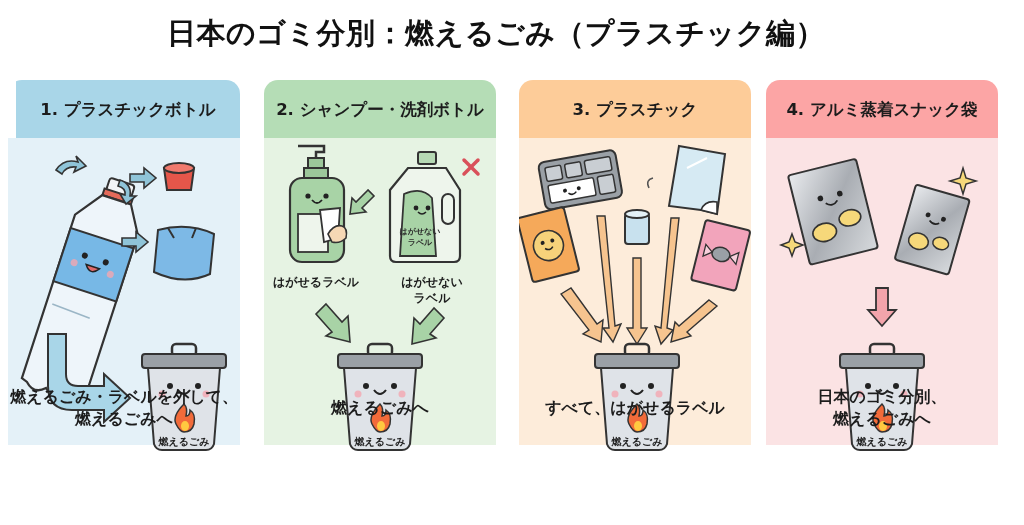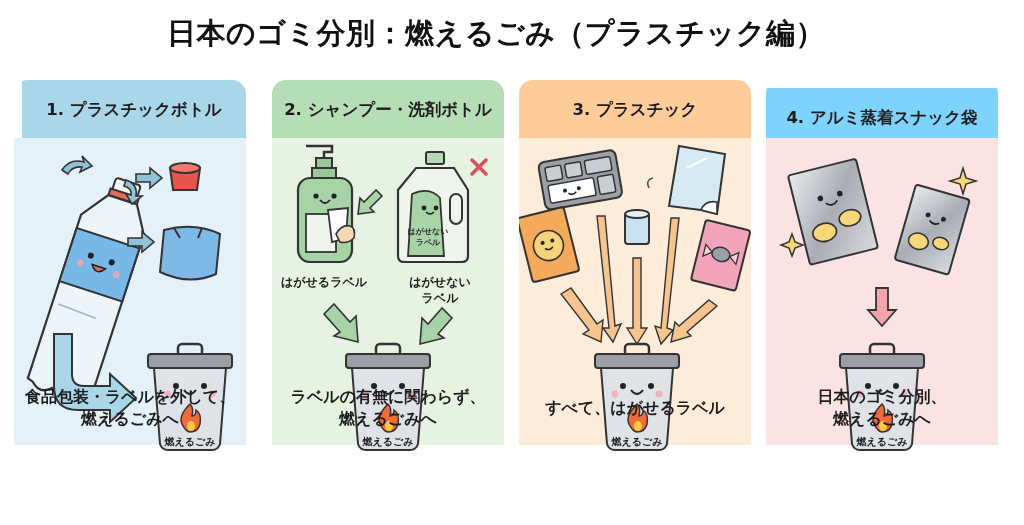--- a/index.html
+++ b/index.html
@@ -21,24 +21,24 @@
     padding: 0 6px;
   }
   .card .body { position: absolute; left: 0; top: 58px; width: 100%; height: 307px; }
   .card svg.art { position: absolute; left: 0; top: 0; }
   .card .caption {
     position: absolute; left: 0; bottom: 12px; width: 100%; text-align: center;
     font-weight: bold; font-size: 16px; line-height: 22px; color: #1c1c1c;
     height: 50px; display: flex; flex-direction: column; justify-content: center;
   }
 
-  #card1 { left: 14px; padding-left: 8px; }  #card1 .head { background: #a9d6e8; } #card1 .body { background: #e4f1f8; }
-  #card2 { left: 272px; } #card2 .head { background: #b5ddb6; } #card2 .body { background: #e6f3e3; }
+  #card1 { left: 8px; padding-left: 8px; }  #card1 .head { background: #a9d6e8; } #card1 .body { background: #e4f1f8; }
+  #card2 { left: 264px; } #card2 .head { background: #b5ddb6; } #card2 .body { background: #e6f3e3; }
   #card3 { left: 519px; } #card3 .head { background: #fdcc99; align-items: center; } #card3 .body { background: #fdecda; }
-  #card4 { left: 766px; } #card4 .head { background: #7dd3fc; margin-top: 8px; } #card4 .body { background: #fbe3e4; }
+  #card4 { left: 766px; } #card4 .head { background: #fca5a5; } #card4 .body { background: #fbe3e4; }
 
   .bin-label { font-size: 10px; font-weight: bold; fill: #222; }
   .art-label { font-size: 12px; font-weight: bold; fill: #1c1c1c; }
 </style>
 </head>
 <body>
 
 <h1 class="title">日本のゴミ分別：燃えるごみ（プラスチック編）</h1>
 
 <section class="card" id="card1">
@@ -90,21 +90,21 @@
           <circle cx="56" cy="42" r="3" fill="#222"></circle>
         <path d="M36 46 Q42 54 48 46" fill="none" stroke="#222" stroke-width="2"></path>
         <circle cx="20" cy="50" r="3.5" fill="#f4a6b0" opacity="0.8"></circle>
           <circle cx="64" cy="50" r="3.5" fill="#f4a6b0" opacity="0.8"></circle>
         <path d="M42 60 Q30 72 34 80 Q38 88 42 88 Q50 88 52 80 Q54 70 48 66 Q48 72 44 72 Q46 64 42 60 Z" fill="#f26b3a" stroke="#333" stroke-width="1.5"></path>
         <ellipse cx="43" cy="82" rx="4" ry="5" fill="#ffc940"></ellipse>
         <text x="42" y="101" text-anchor="middle" class="bin-label">燃えるごみ</text>
       </g>
     </svg>
     <div class="caption">
-      <span>食品包装・ラベルを外して、</span>
+      <span>燃えるごみ・ラベルを外して、</span>
       <span>燃えるごみへ</span>
     </div>
   </div>
 </section>
 
 <section class="card" id="card2">
   <div class="head">
     <span>2. シャンプー・洗剤ボトル</span>
   </div>
   <div class="body">
@@ -155,21 +155,20 @@
           <circle cx="56" cy="42" r="3" fill="#222"></circle>
         <path d="M36 46 Q42 54 48 46" fill="none" stroke="#222" stroke-width="2"></path>
         <circle cx="20" cy="50" r="3.5" fill="#f4a6b0" opacity="0.8"></circle>
           <circle cx="64" cy="50" r="3.5" fill="#f4a6b0" opacity="0.8"></circle>
         <path d="M42 60 Q30 72 34 80 Q38 88 42 88 Q50 88 52 80 Q54 70 48 66 Q48 72 44 72 Q46 64 42 60 Z" fill="#f26b3a" stroke="#333" stroke-width="1.5"></path>
         <ellipse cx="43" cy="82" rx="4" ry="5" fill="#ffc940"></ellipse>
         <text x="42" y="101" text-anchor="middle" class="bin-label">燃えるごみ</text>
       </g>
     </svg>
     <div class="caption">
-      <span>ラベルの有無に関わらず、</span>
       <span>燃えるごみへ</span>
     </div>
   </div>
 </section>
 
 <section class="card" id="card3">
   <div class="head" style="flex-direction:column;">
     <span>3. プラスチック</span>
   </div>
   <div class="body">

